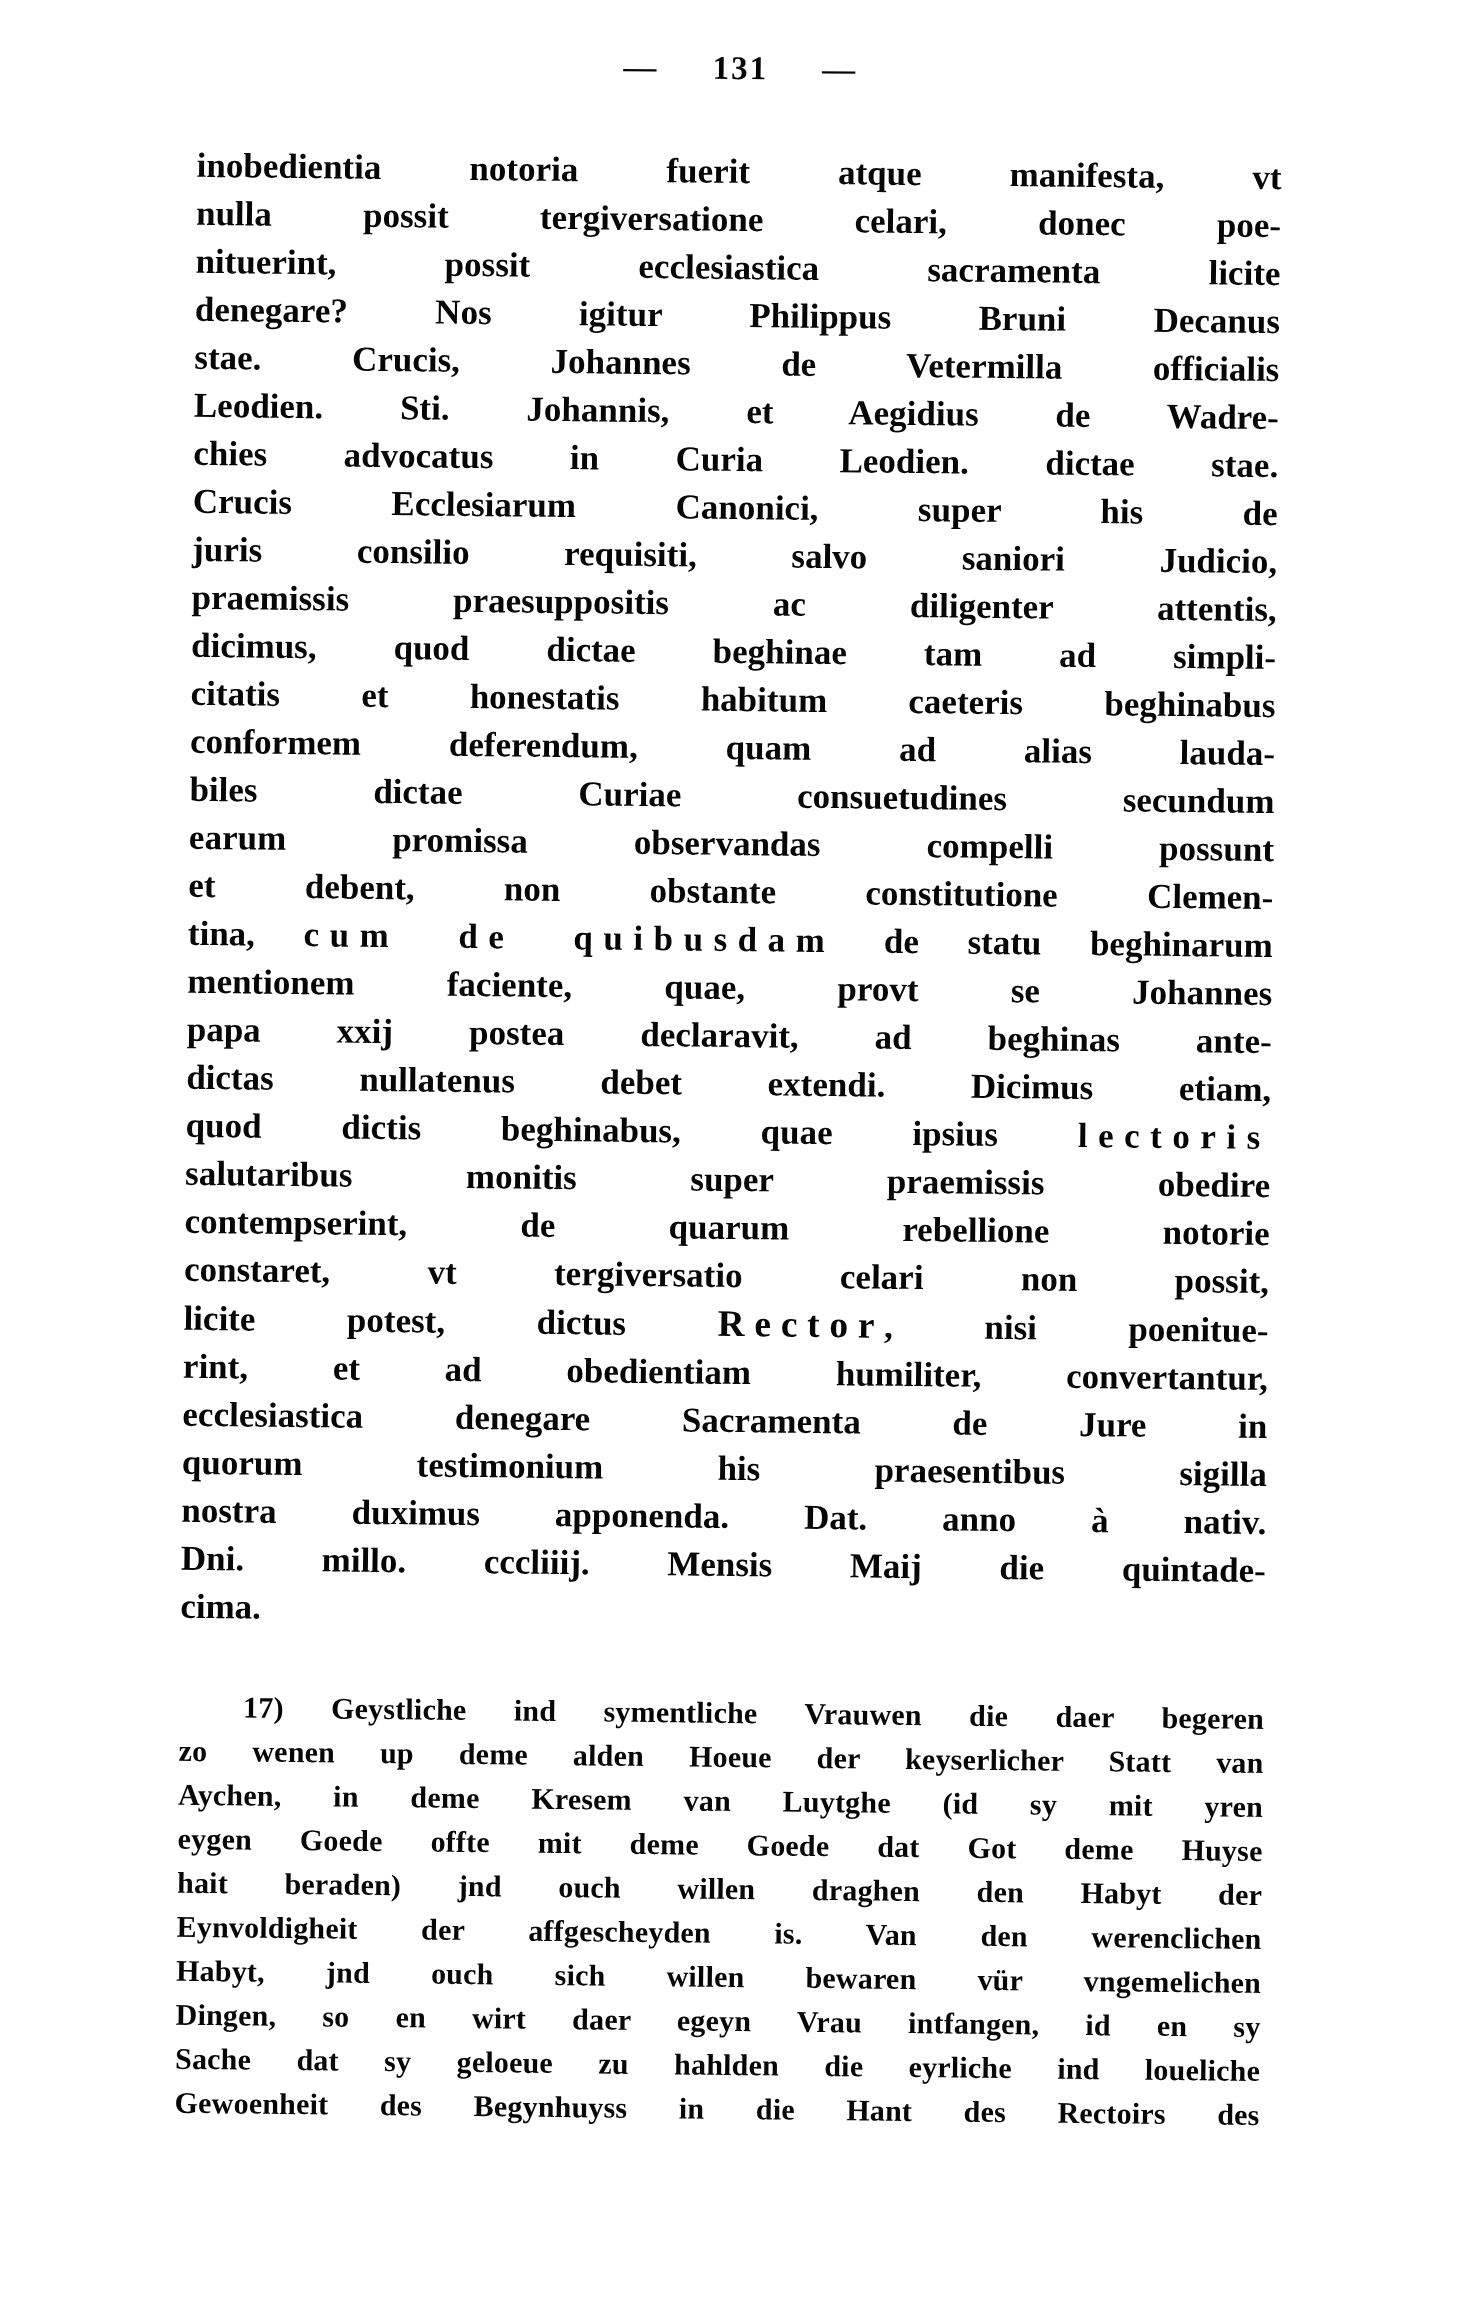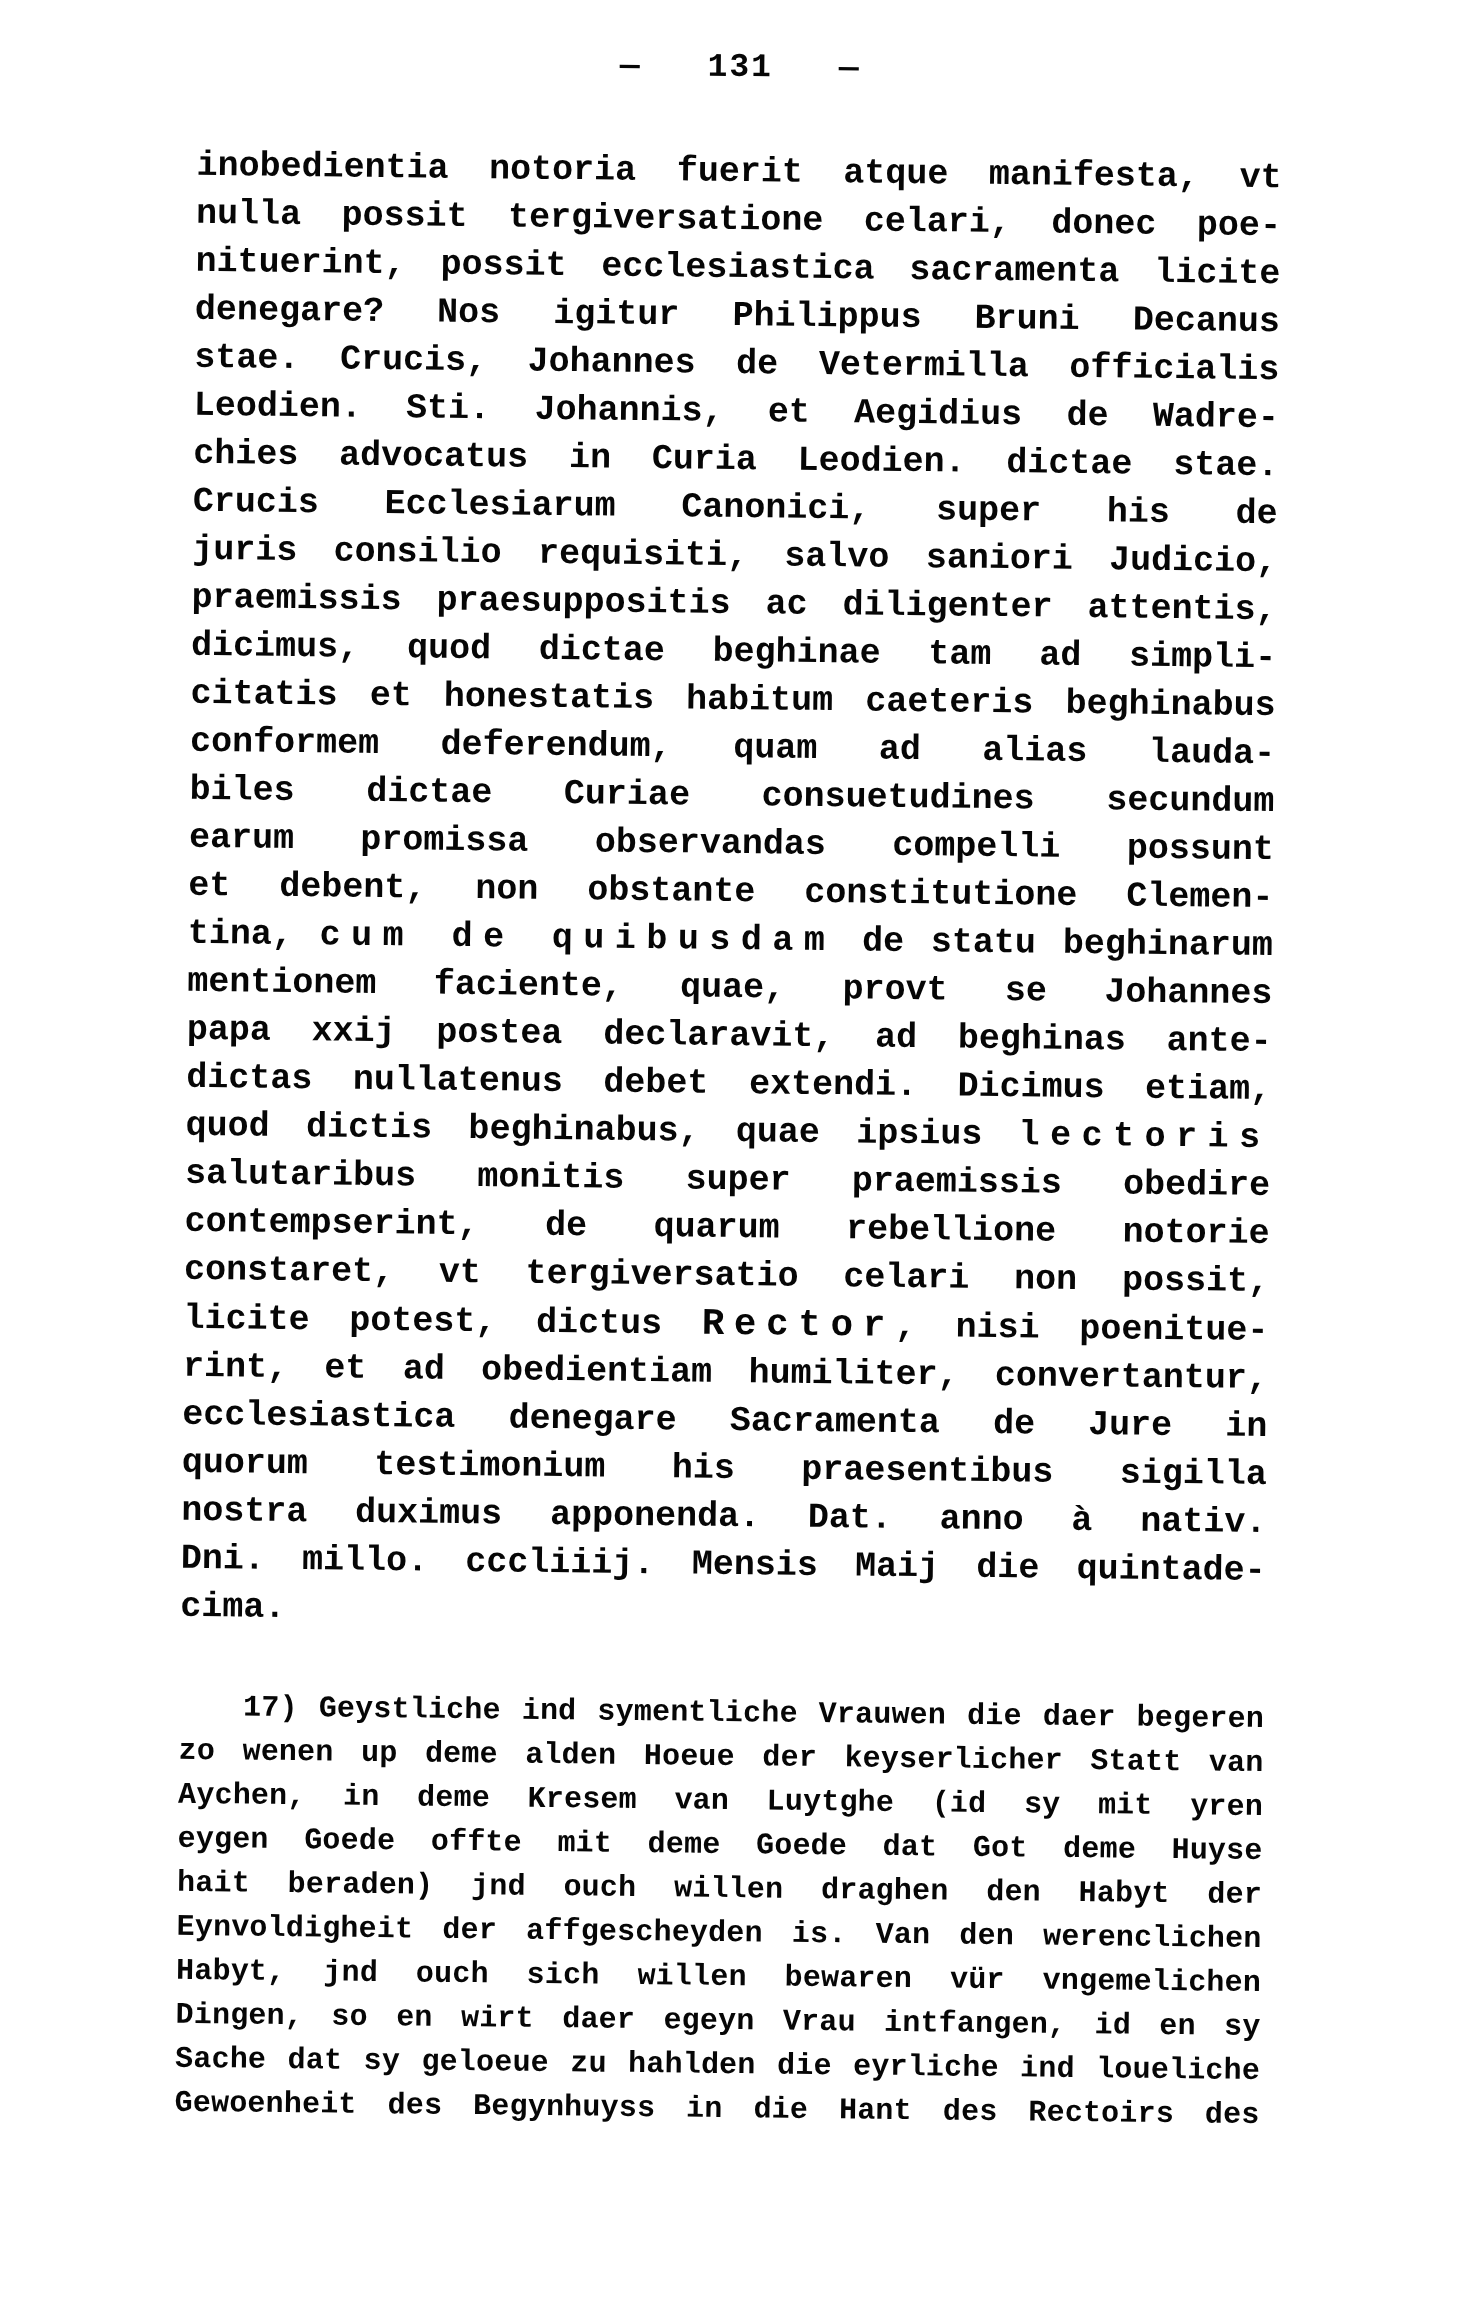--- a/index.html
+++ b/index.html
@@ -6,21 +6,21 @@
     margin: 0;
     padding: 0;
     background: #ffffff;
   }
   .page {
     position: relative;
     width: 1458px;
     height: 2298px;
     background: #ffffff;
     overflow: hidden;
-    font-family: Liberation Mono, monospace;
+    font-family: Liberation Serif, serif;
     color: #060606;
   }
   
   .content {
     position: absolute;
     left: 198px;
     top: 46px;
     width: 1085px;
     transform: rotate(0.65deg);
     transform-origin: 50% 0;

